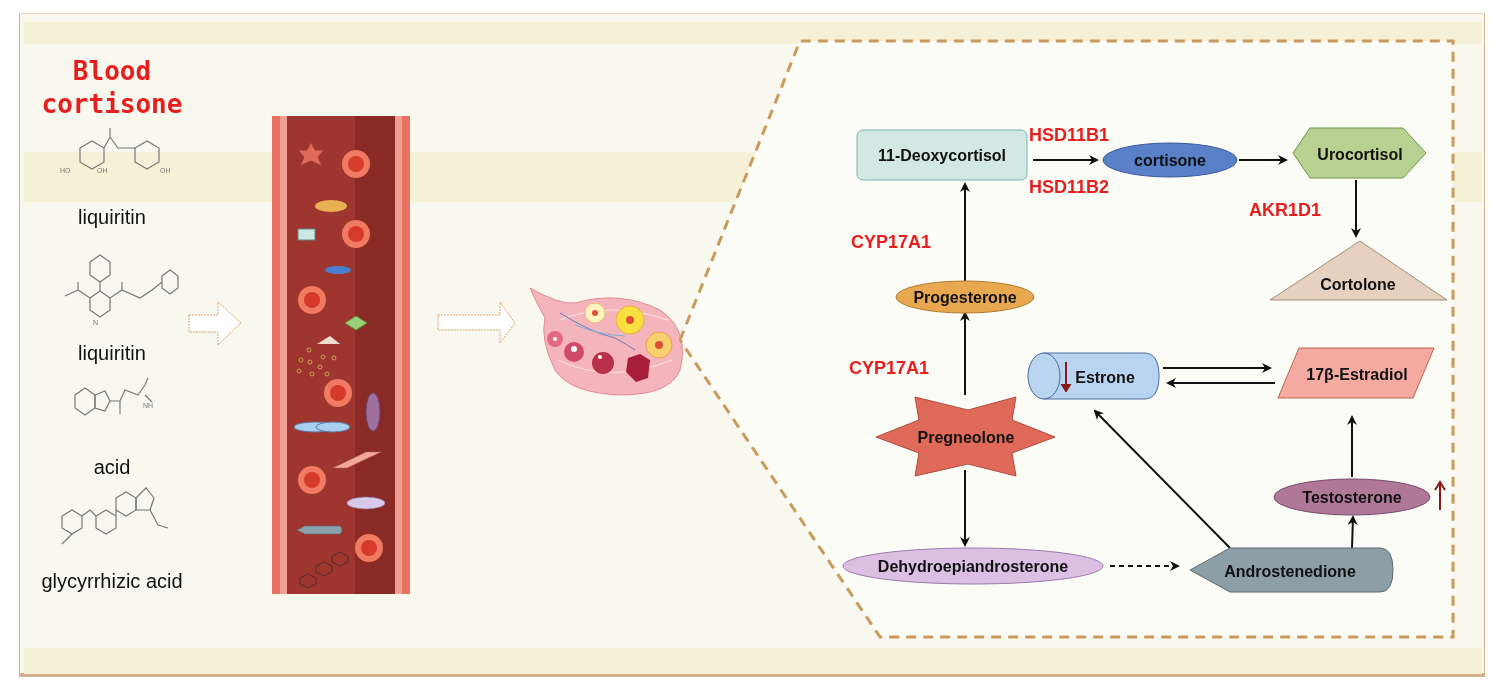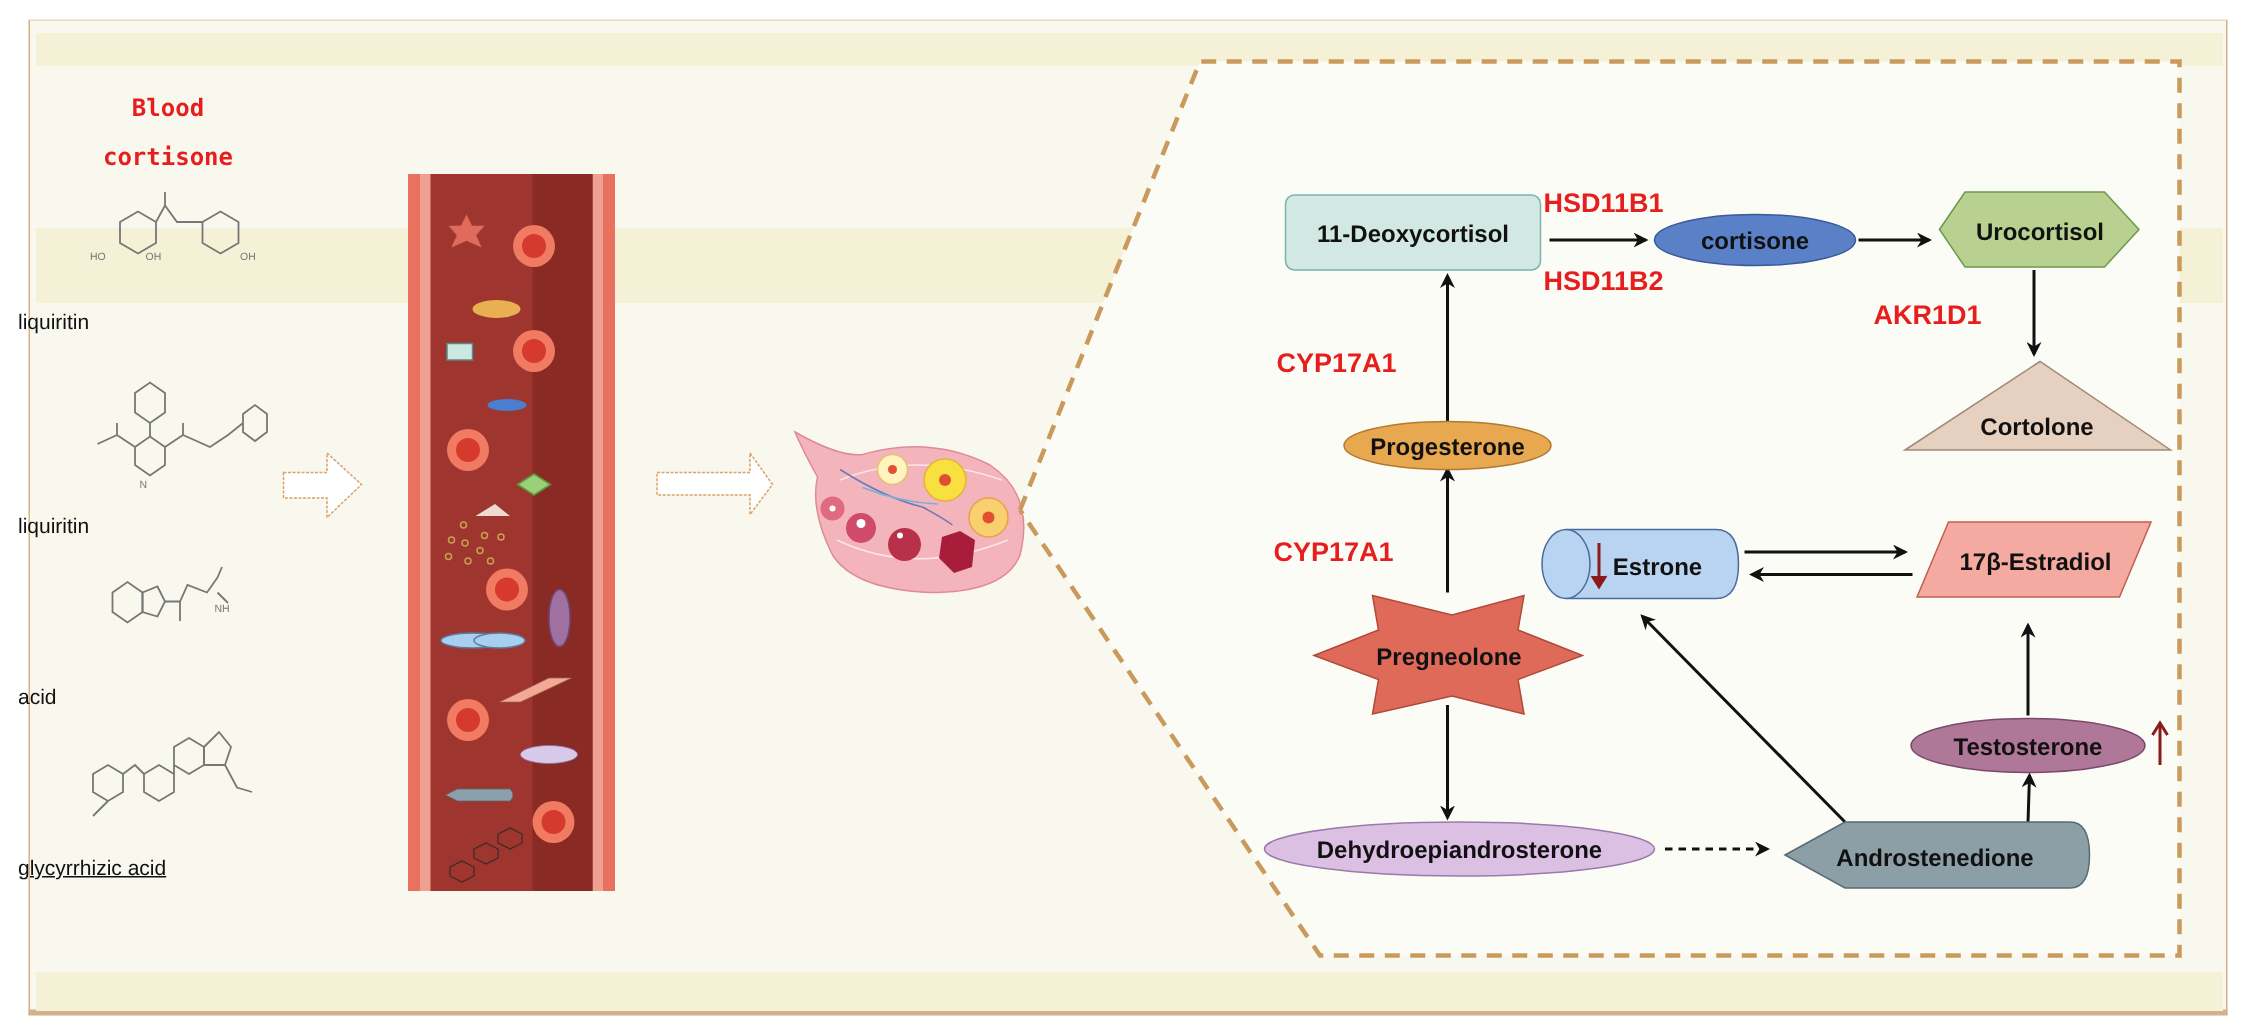--- a/index.html
+++ b/index.html
@@ -2,41 +2,41 @@
 <html><head>
 <meta charset="utf-8">
 <style>
   html, body { margin: 0; padding: 0; background: #ffffff; }
   body { width: 1506px; height: 690px; position: relative; overflow: hidden; font-family: "Liberation Sans", sans-serif; }
   #frame { position: absolute; left: 19px; top: 13px; width: 1466px; height: 664px; background: #f9f8ee; border-left: 1px solid #d9b48a; border-right: 1px solid #d9b48a; border-bottom: 4px solid #d2b18c; border-top: 1px solid #ead9c2; box-sizing: border-box; }
   .band { position: absolute; left: 24px; width: 1458px; background: #f5f1d7; }
   #band-top { top: 22px; height: 22px; }
   #band-mid { top: 152px; height: 50px; }
   #band-bot { top: 648px; height: 26px; }
-  .title-red { position: absolute; color: #e61e1e; font-family: "DejaVu Sans Mono", monospace; font-weight: bold; font-size: 16px; text-align: center; width: 160px; line-height: 33px; }
-  .cmp-label { position: absolute; font-size: 14px; color: #111; width: 200px; }
+  .title-red { position: absolute; color: #e61e1e; font-family: "DejaVu Sans Mono", monospace; font-weight: bold; font-size: 26px; text-align: center; width: 160px; line-height: 33px; }
+  .cmp-label { position: absolute; font-size: 20px; color: #111; text-align: center; width: 200px; }
   svg { position: absolute; left: 0; top: 0; }
   .node-text { font-family: "Liberation Sans", sans-serif; font-weight: bold; font-size: 16px; fill: #111; }
   .enzyme { font-family: "Liberation Sans", sans-serif; font-weight: bold; font-size: 18px; fill: #e61e1e; }
 </style>
 </head>
 <body>
 
 <div id="frame"></div>
 <div class="band" id="band-top"></div>
 <div class="band" id="band-mid"></div>
 <div class="band" id="band-bot"></div>
 
 <div class="title-red" style="left:32px; top:55px;">Blood</div>
 <div class="title-red" style="left:32px; top:88px;">cortisone</div>
 
 <div class="cmp-label" style="left:12px; top:206px;">liquiritin</div>
 <div class="cmp-label" style="left:12px; top:342px;">liquiritin</div>
 <div class="cmp-label" style="left:12px; top:456px;">acid</div>
-<div class="cmp-label" style="left:12px; top:570px;text-decoration:underline;">glycyrrhizic acid</div>
+<div class="cmp-label" style="left:12px; top:570px;">glycyrrhizic acid</div>
 
 <svg width="1506" height="690" viewBox="0 0 1506 690">
   <defs>
     <marker id="arr" markerWidth="10" markerHeight="10" refX="8" refY="5" orient="auto" markerUnits="userSpaceOnUse">
       <path d="M0,0 L10,5 L0,10 L3,5 Z" fill="#111"></path>
     </marker>
     <marker id="arrRed" markerWidth="10" markerHeight="10" refX="5" refY="8" orient="auto" markerUnits="userSpaceOnUse">
       <path d="M0,0 L5,8 L10,0" fill="none" stroke="#8b1a1a" stroke-width="2"></path>
     </marker>
   </defs>

